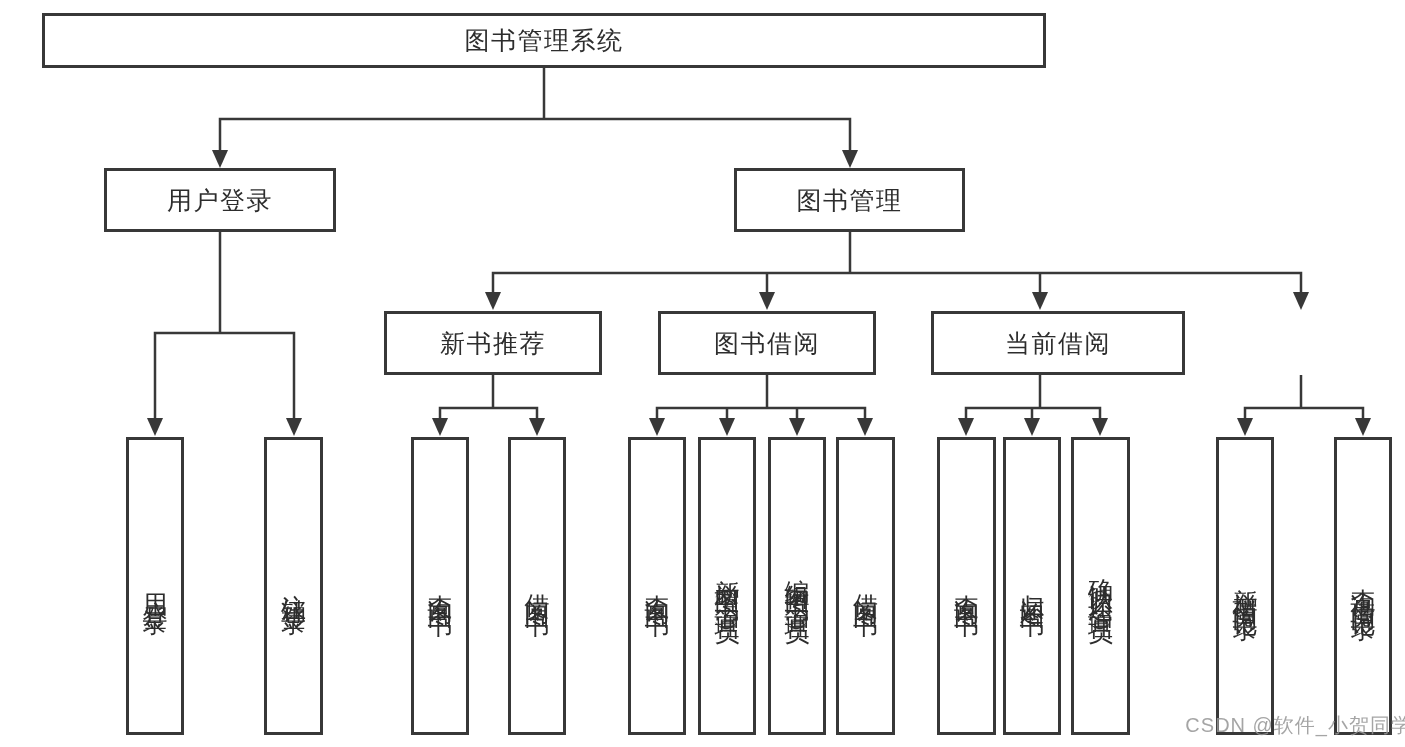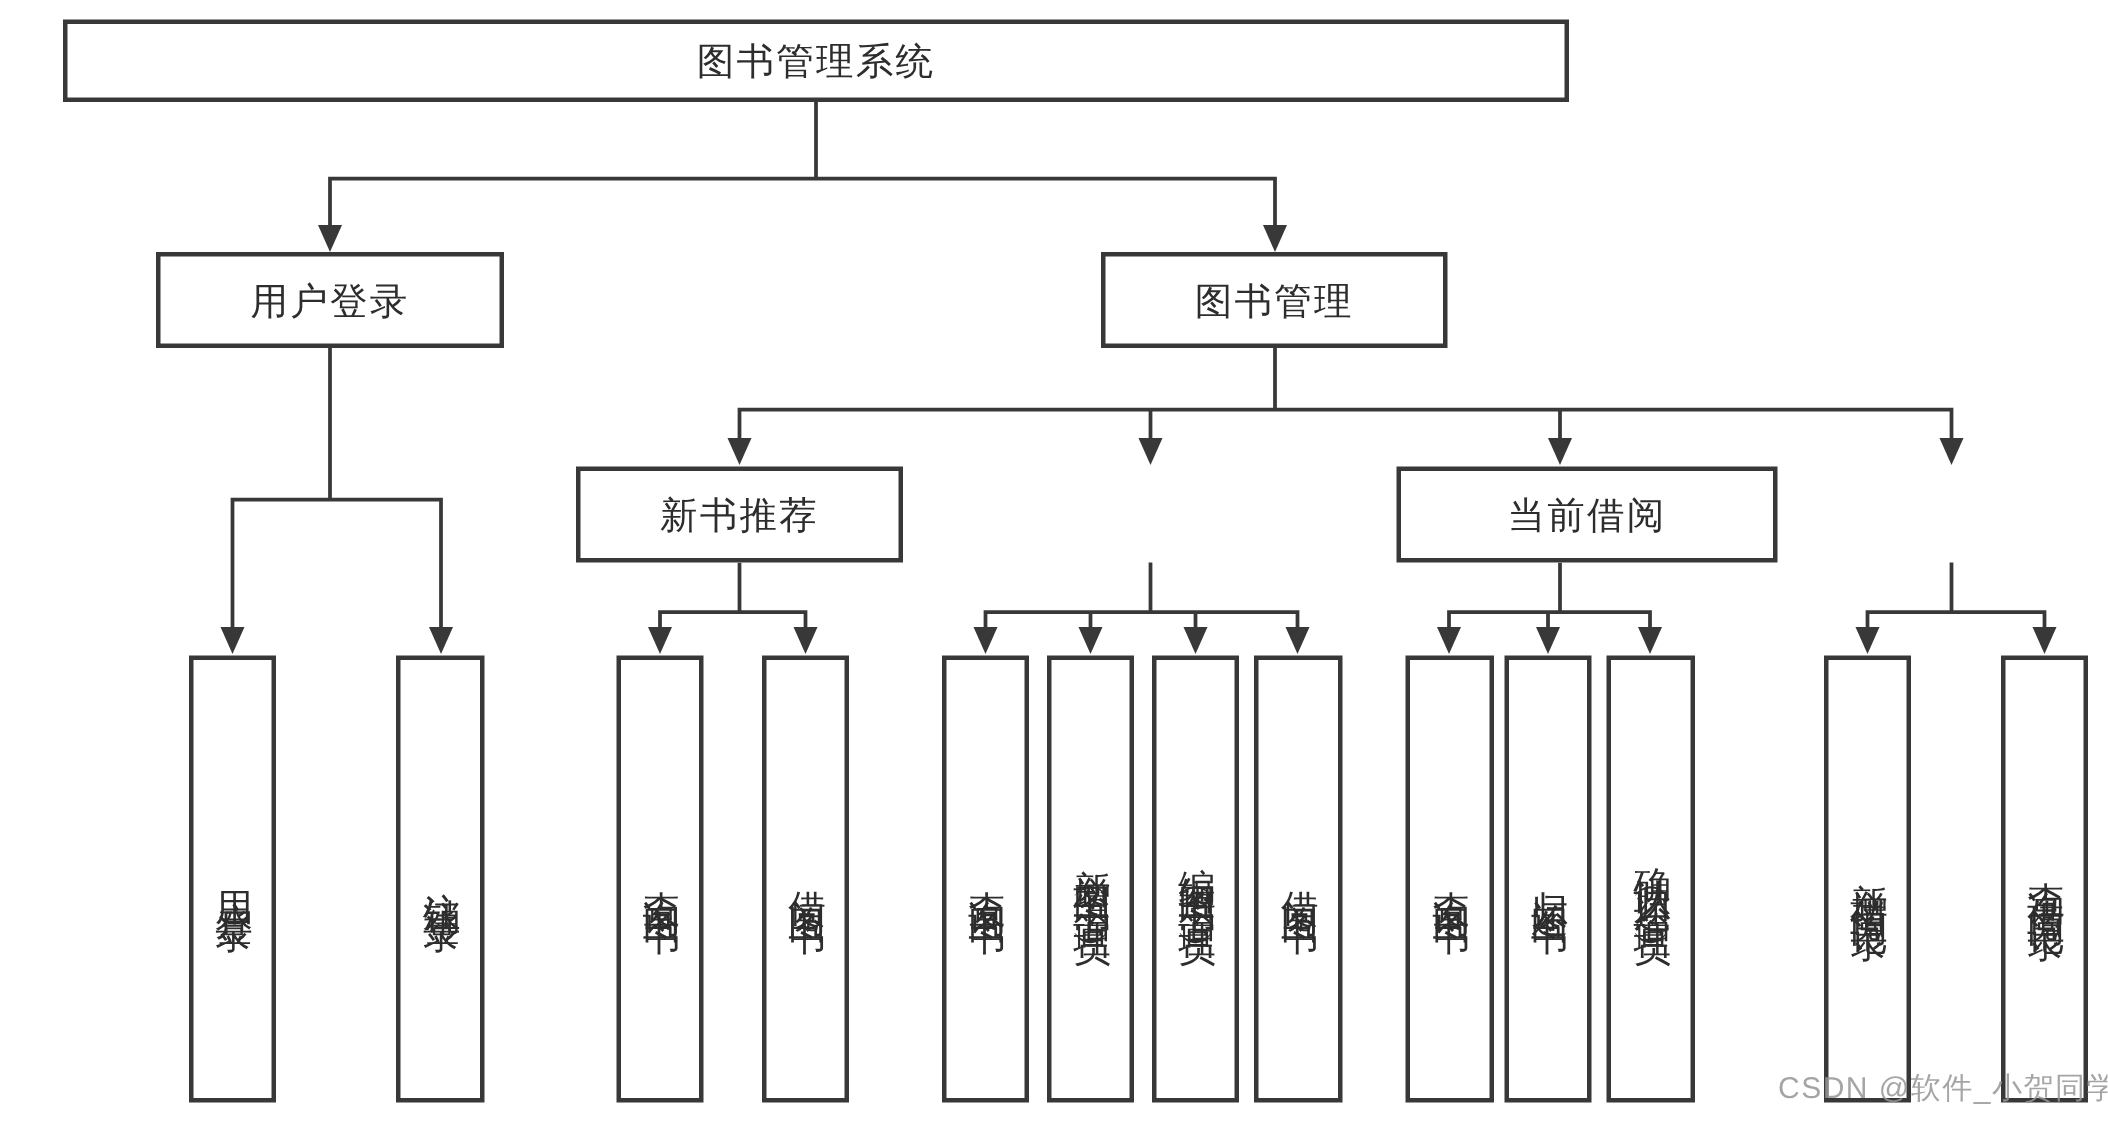--- a/index.html
+++ b/index.html
@@ -90,20 +90,23 @@
   <div class="box hbox" style="left:83px;top:168px;width:232px;height:64px">
     <span>用户登录</span>
   </div>
   <div class="box hbox" style="left:713px;top:168px;width:231px;height:64px">
     <span>图书管理</span>
   </div>
 
   <div class="box hbox" style="left:363px;top:311px;width:218px;height:64px">
     <span>新书推荐</span>
   </div>
+  <div class="box hbox" style="left:637px;top:311px;width:218px;height:64px">
+    <span>图书借阅</span>
+  </div>
   <div class="box hbox" style="left:910px;top:311px;width:254px;height:64px">
     <span>当前借阅</span>
   </div>
 
   <div class="box vbox" style="left:105px;top:437px;width:58px;height:298px">
     <span>用户登录</span>
   </div>
   <div class="box vbox" style="left:243px;top:437px;width:59px;height:298px">
     <span>注销登录</span>
   </div>

